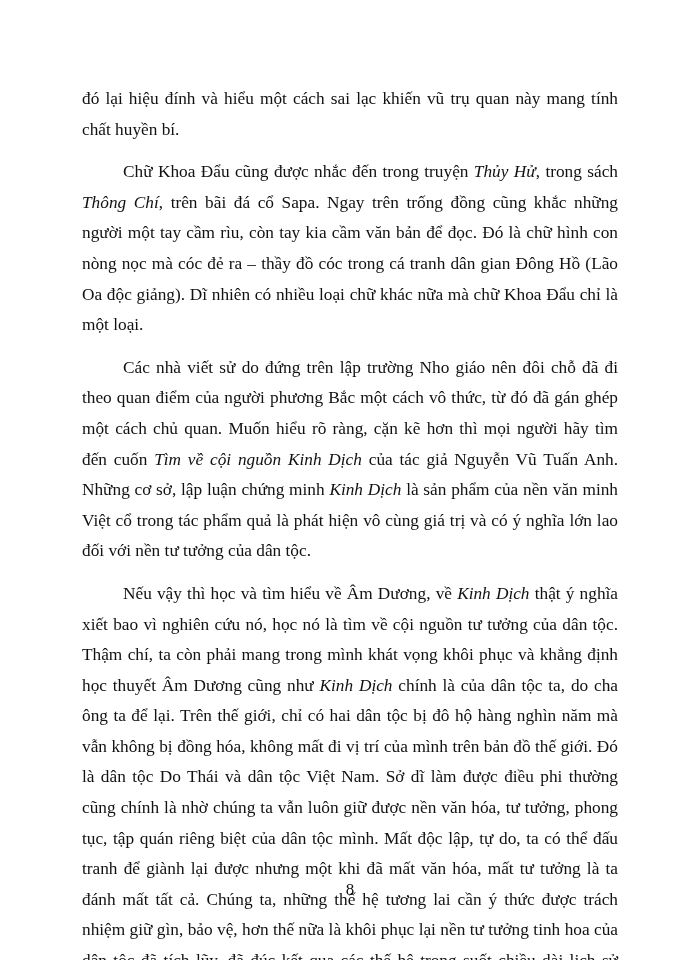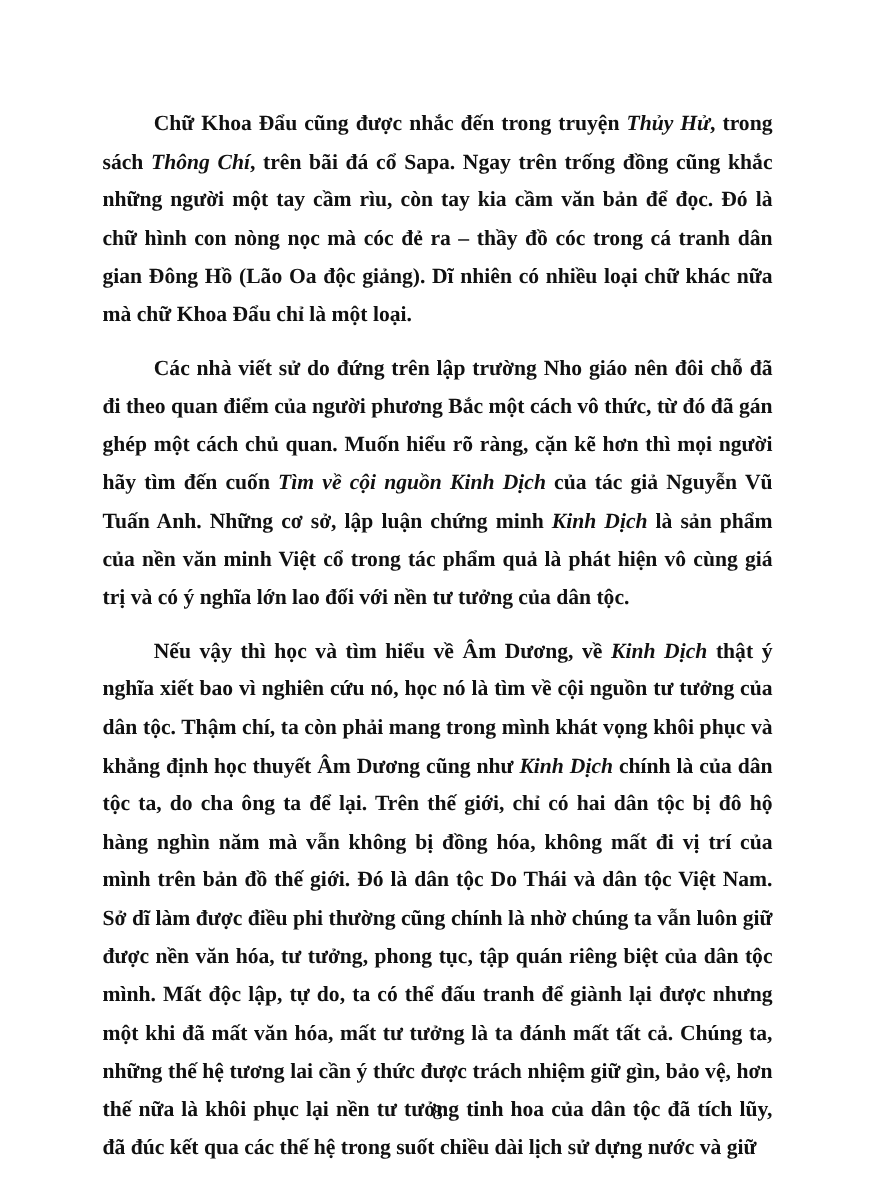--- a/index.html
+++ b/index.html
@@ -3,29 +3,30 @@
 <meta charset="utf-8">
 <style>
   html, body { margin: 0; padding: 0; background: #ffffff; }
   body { width: 700px; height: 960px; position: relative; overflow: hidden; }
   .page {
     position: absolute; left: 82px; top: 84px; width: 536px;
     font-family: "Liberation Serif", "DejaVu Serif", serif;
     font-size: 17.3px; line-height: 30.6px; color: #111111;
   }
   .para { margin: 0 0 12px 0; text-align: justify; text-align-last: left; }
-  .para.indent { text-indent: 41px; font-weight: bold; }
+  .para.indent { text-indent: 41px; }
   .para em { font-style: italic; }
   .page-number {
     position: absolute; left: 0; width: 700px; top: 880px; text-align: center;
     font-family: "Liberation Serif", "DejaVu Serif", serif; font-size: 17px; color: #111111;
   }
 </style>
 </head>
 <body>
 
 <div class="page">
+  <p class="para"><span>đó lại hiệu đính và hiểu một cách sai lạc khiến vũ trụ quan này mang tính chất huyền bí.</span></p>
   <p class="para indent"><span>Chữ Khoa Đẩu cũng được nhắc đến trong truyện </span><em>Thủy Hử</em><span>, trong sách </span><em>Thông Chí</em><span>, trên bãi đá cổ Sapa. Ngay trên trống đồng cũng khắc những người một tay cầm rìu, còn tay kia cầm văn bản để đọc. Đó là chữ hình con nòng nọc mà cóc đẻ ra – thầy đồ cóc trong cá tranh dân gian Đông Hồ (Lão Oa độc giảng). Dĩ nhiên có nhiều loại chữ khác nữa mà chữ Khoa Đẩu chỉ là một loại.</span></p>
   <p class="para indent"><span>Các nhà viết sử do đứng trên lập trường Nho giáo nên đôi chỗ đã đi theo quan điểm của người phương Bắc một cách vô thức, từ đó đã gán ghép một cách chủ quan. Muốn hiểu rõ ràng, cặn kẽ hơn thì mọi người hãy tìm đến cuốn </span><em>Tìm về cội nguồn Kinh Dịch</em><span> của tác giả Nguyễn Vũ Tuấn Anh. Những cơ sở, lập luận chứng minh </span><em>Kinh Dịch</em><span> là sản phẩm của nền văn minh Việt cổ trong tác phẩm quả là phát hiện vô cùng giá trị và có ý nghĩa lớn lao đối với nền tư tưởng của dân tộc.</span></p>
   <p class="para indent"><span>Nếu vậy thì học và tìm hiểu về Âm Dương, về </span><em>Kinh Dịch</em><span> thật ý nghĩa xiết bao vì nghiên cứu nó, học nó là tìm về cội nguồn tư tưởng của dân tộc. Thậm chí, ta còn phải mang trong mình khát vọng khôi phục và khẳng định học thuyết Âm Dương cũng như </span><em>Kinh Dịch</em><span> chính là của dân tộc ta, do cha ông ta để lại. Trên thế giới, chỉ có hai dân tộc bị đô hộ hàng nghìn năm mà vẫn không bị đồng hóa, không mất đi vị trí của mình trên bản đồ thế giới. Đó là dân tộc Do Thái và dân tộc Việt Nam. Sở dĩ làm được điều phi thường cũng chính là nhờ chúng ta vẫn luôn giữ được nền văn hóa, tư tưởng, phong tục, tập quán riêng biệt của dân tộc mình. Mất độc lập, tự do, ta có thể đấu tranh để giành lại được nhưng một khi đã mất văn hóa, mất tư tưởng là ta đánh mất tất cả. Chúng ta, những thế hệ tương lai cần ý thức được trách nhiệm giữ gìn, bảo vệ, hơn thế nữa là khôi phục lại nền tư tưởng tinh hoa của dân tộc đã tích lũy, đã đúc kết qua các thế hệ trong suốt chiều dài lịch sử dựng nước và giữ</span></p>
 </div>
 
 <div class="page-number">8</div>
 
 </body></html>

